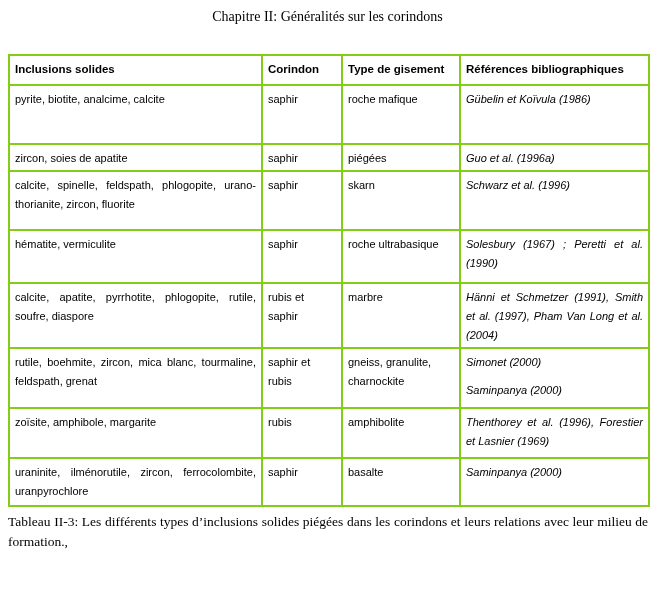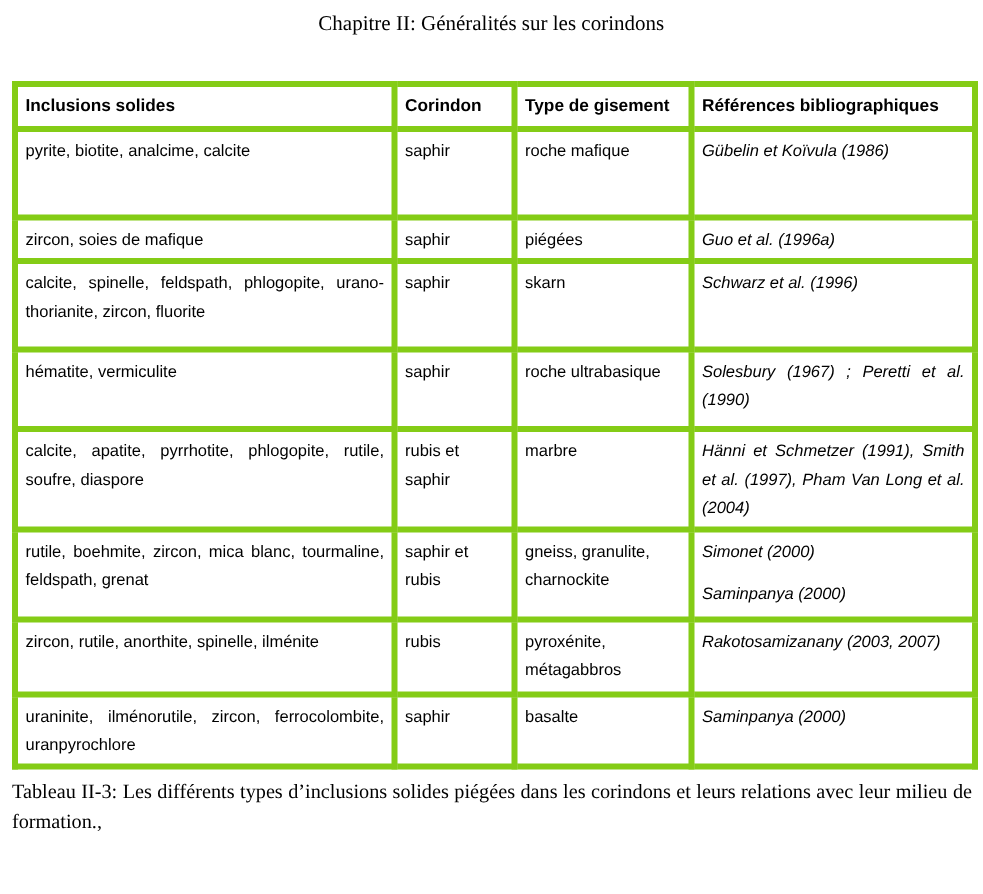--- a/index.html
+++ b/index.html
@@ -20,21 +20,21 @@
     line-height: 13px;
   }
   table.inclusions {
     border-collapse: collapse;
     table-layout: fixed;
     width: 640px;
     margin: 31px 0 0 8px;
   }
   table.inclusions th,
   table.inclusions td {
-    border: 4px solid #84cc16;
+    border: 2px solid #84cc16;
     vertical-align: top;
     padding: 4px 5px 2px 5px;
     font-size: 11px;
     line-height: 19px;
     box-sizing: border-box;
     overflow: hidden;
   }
   table.inclusions th {
     text-align: left;
     font-weight: bold;
@@ -88,21 +88,21 @@
     </tr>
   </thead>
   <tbody>
     <tr>
       <td class="justify">pyrite, biotite, analcime, calcite</td>
       <td>saphir</td>
       <td>roche mafique</td>
       <td class="refs">Gübelin et Koïvula (1986)</td>
     </tr>
     <tr>
-      <td class="justify">zircon, soies de mafique</td>
+      <td class="justify">zircon, soies de apatite</td>
       <td>saphir</td>
       <td>piégées</td>
       <td class="refs">Guo et al. (1996a)</td>
     </tr>
     <tr>
       <td class="justify">calcite, spinelle, feldspath, phlogopite, urano-thorianite, zircon, fluorite</td>
       <td>saphir</td>
       <td>skarn</td>
       <td class="refs">Schwarz et al. (1996)</td>
     </tr>
@@ -121,24 +121,24 @@
     <tr>
       <td class="justify">rutile, boehmite, zircon, mica blanc, tourmaline, feldspath, grenat</td>
       <td>saphir et rubis</td>
       <td>gneiss, granulite, charnockite</td>
       <td class="refs">
         <div>Simonet (2000)</div>
         <div class="ref-para2">Saminpanya (2000)</div>
       </td>
     </tr>
     <tr>
-      <td class="justify">zircon, rutile, anorthite, spinelle, ilménite</td>
+      <td class="justify">zoïsite, amphibole, margarite</td>
       <td>rubis</td>
-      <td>pyroxénite, métagabbros</td>
-      <td class="refs">Rakotosamizanany (2003, 2007)</td>
+      <td>amphibolite</td>
+      <td class="refs">Thenthorey et al. (1996), Forestier et Lasnier (1969)</td>
     </tr>
     <tr>
       <td class="justify">uraninite, ilménorutile, zircon, ferrocolombite, uranpyrochlore</td>
       <td>saphir</td>
       <td>basalte</td>
       <td class="refs">Saminpanya (2000)</td>
     </tr>
   </tbody>
 </table>
 

